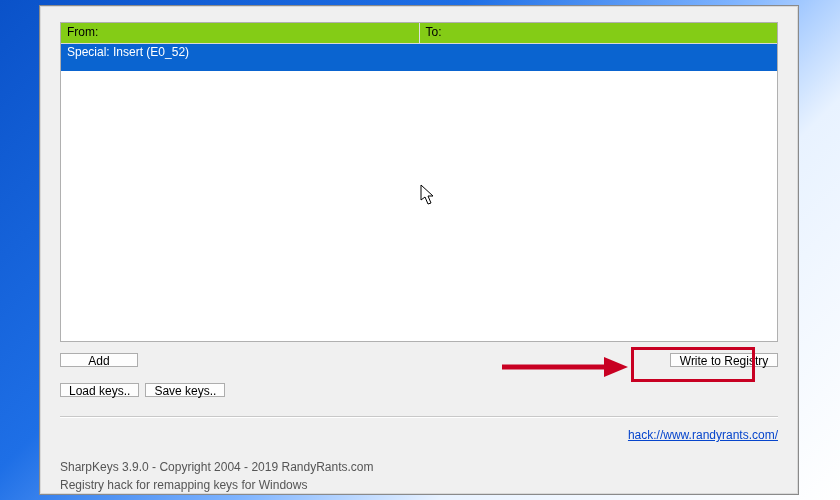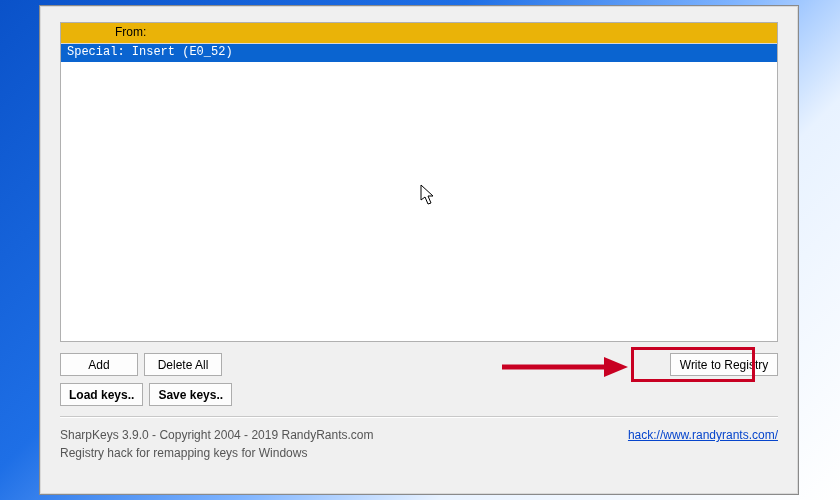--- a/index.html
+++ b/index.html
@@ -35,55 +35,53 @@
     top: 16px;
     right: 20px;
     height: 320px;
     background: #ffffff;
     border: 1px solid #b0b0b0;
     box-sizing: border-box;
   }
   .list-header {
     display: flex;
     height: 20px;
-    background: #eab308;
+    background: #84cc16;
     border-bottom: 1px solid #d8d8d8;
-    padding-left: 48px;
   }
   .list-header .col {
     flex: 1;
     padding: 2px 6px;
     border-right: 1px solid #e0e0e0;
     color: #000;
   }
   .list-header .col:last-child { border-right: none; }
   .list-row {
     display: flex;
-    height: 18px;
+    height: 27px;
     line-height: 17px;
     background: #0a64d0;
     color: #ffffff;
-    font-family: Liberation Mono, monospace;
   }
   .list-row .cell {
     flex: 1;
     padding: 0 6px;
   }
   .button-row {
     position: absolute;
     left: 20px;
     right: 20px;
     display: flex;
     gap: 6px;
     align-items: center;
   }
   .row1 { top: 347px; }
-  .row2 { top: 377px; font-weight: bold; }
+  .row2 { top: 377px; }
   .btn {
-    height: 23px;
+    height: 14px;
     min-width: 78px;
     padding: 0 8px;
     background: #fdfdfd;
     border: 1px solid #adadad;
     font: inherit;
     cursor: pointer;
     color: #000;
     box-sizing: border-box;
   }
   .btn-wide { min-width: 108px; }
@@ -110,50 +108,50 @@
   .footer {
     position: absolute;
     left: 20px;
     right: 20px;
     top: 420px;
     display: flex;
     justify-content: space-between;
     color: #555;
     line-height: 18px;
   }
-  .footer .left { color: #555; }
+  .footer .left { color: #555; margin-top: 32px; }
   .footer .right { text-align: right; }
   .footer a { color: #0645cc; text-decoration: underline; cursor: pointer; }
   .cursor {
     position: absolute;
     left: 380px;
     top: 178px;
     width: 16px;
     height: 22px;
     pointer-events: none;
   }
 </style>
 </head>
 <body>
 
 <div class="bg">
   <div class="window">
 
     <div class="list-area">
       <div class="list-header">
         <div class="col">From:</div>
+        <div class="col">To:</div>
       </div>
       <div class="list-row">
         <div class="cell">Special: Insert (E0_52)</div>
       </div>
     </div>
 
     <div class="button-row row1">
       <button class="btn">Add</button>
-      <button class="btn">Delete All</button>
       <div class="spacer"></div>
       <button class="btn btn-wide">Write to Registry</button>
     </div>
 
     <div class="button-row row2">
       <button class="btn">Load keys..</button>
       <button class="btn">Save keys..</button>
     </div>
 
     <div class="hr"></div>

